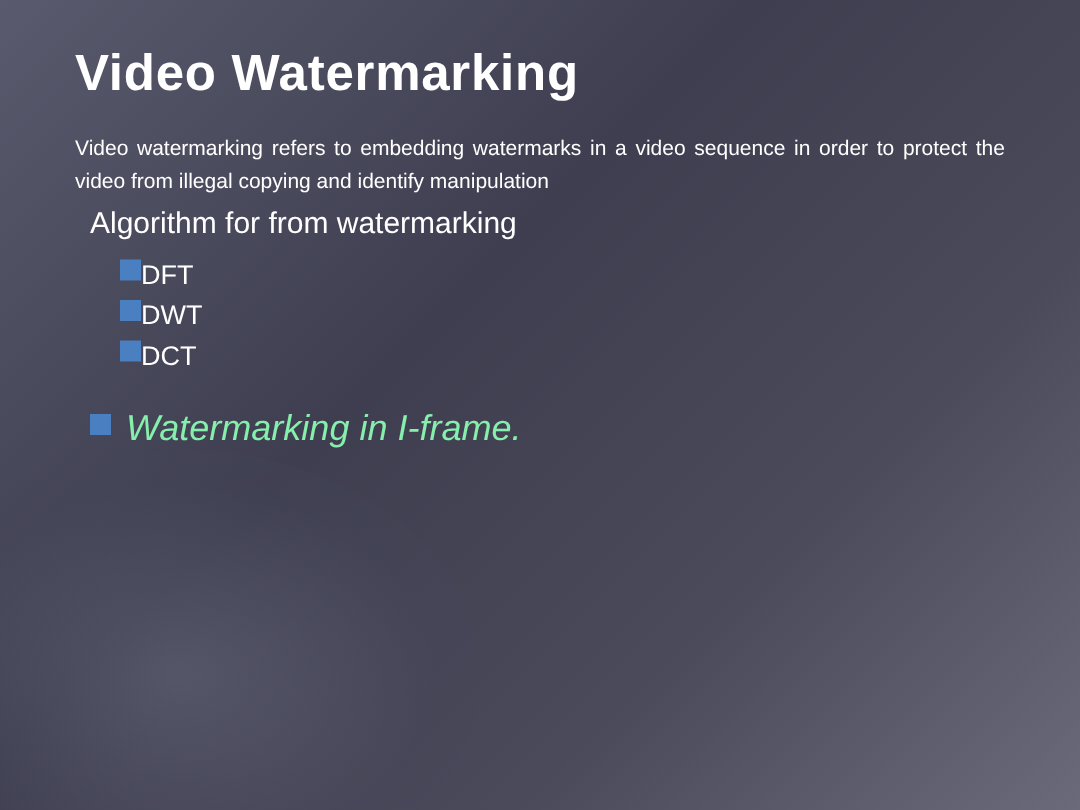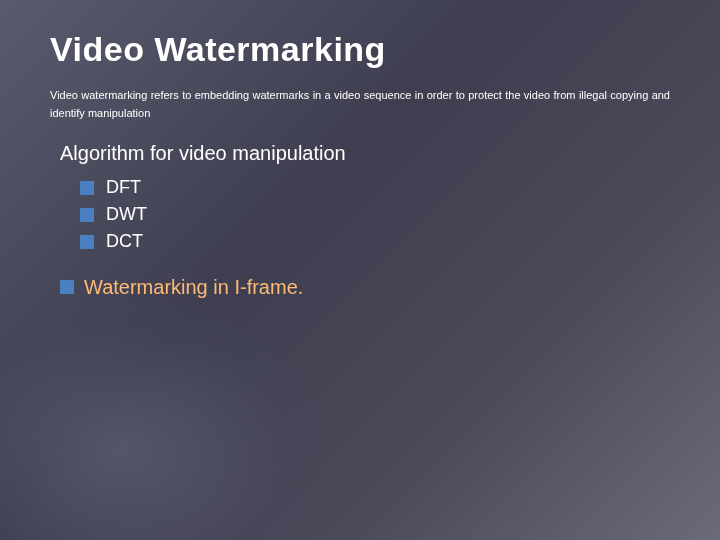--- a/index.html
+++ b/index.html
@@ -44,24 +44,24 @@
 
     .title {
       font-size: 34px;
       font-weight: bold;
       color: white;
       margin-bottom: 18px;
       letter-spacing: 0.5px;
     }
 
     .intro-text {
-      font-size: 11px;
+      font-size: 14px;
       line-height: 1.6;
       color: white;
-      margin-bottom: 20px;
+      margin-bottom: 6px;
       text-align: justify;
     }
 
     .algorithm-heading {
       font-size: 20px;
       color: white;
       margin-bottom: 12px;
       margin-left: 10px;
     }
 
@@ -69,22 +69,21 @@
       list-style: none;
       margin-left: 30px;
       margin-bottom: 24px;
     }
 
     .bullet-list li {
       font-size: 18px;
       color: white;
       margin-bottom: 6px;
       display: flex;
-      align-items: center;
-      gap: 12px;
+      gap: 0;
     }
 
     .bullet-square {
       display: inline-block;
       width: 14px;
       height: 14px;
       background-color: #4a7fc1;
       flex-shrink: 0;
     }
 
@@ -99,37 +98,38 @@
     .bullet-square-main {
       display: inline-block;
       width: 14px;
       height: 14px;
       background-color: #4a7fc1;
       flex-shrink: 0;
       margin-top: 4px;
     }
 
     .watermarking-label {
-      font-size: 20px;
-      color: #fdba74;
+      font-size: 24px;
+      color: #86efac;
+      font-style: italic;
     }
   </style>
 </head>
 <body>
 
 <div class="background"></div>
 <div class="curve-decoration"></div>
 
 <div class="slide-content">
 
   <h1 class="title">Video Watermarking</h1>
 
   <p class="intro-text">Video  watermarking  refers  to  embedding watermarks in a video sequence in order to protect the  video  from  illegal  copying  and  identify manipulation</p>
 
-  <div class="algorithm-heading">Algorithm for video manipulation</div>
+  <div class="algorithm-heading">Algorithm for from watermarking</div>
 
   <ul class="bullet-list">
     <li>
       <span class="bullet-square"></span>
       <span>DFT</span>
     </li>
     <li>
       <span class="bullet-square"></span>
       <span>DWT</span>
     </li>

